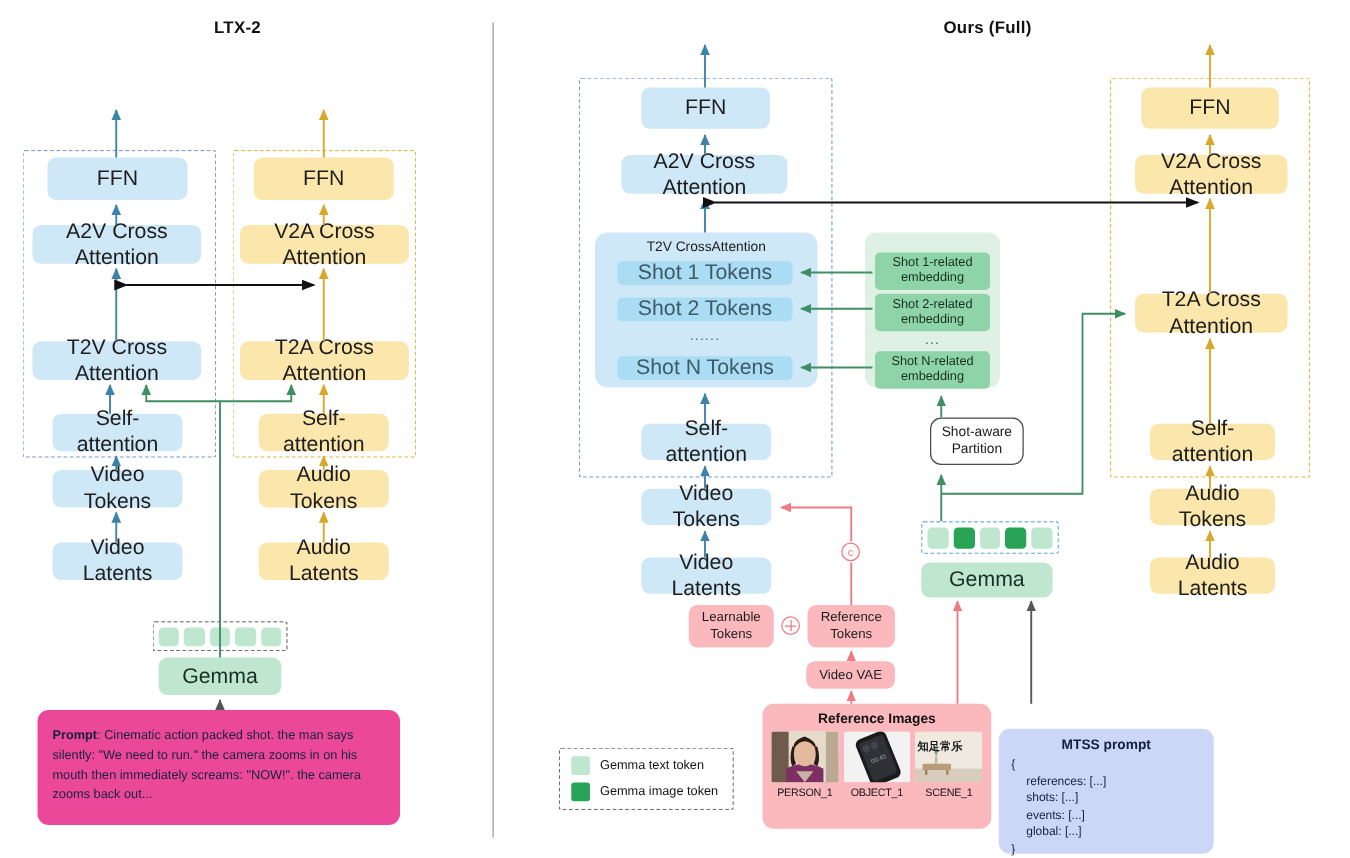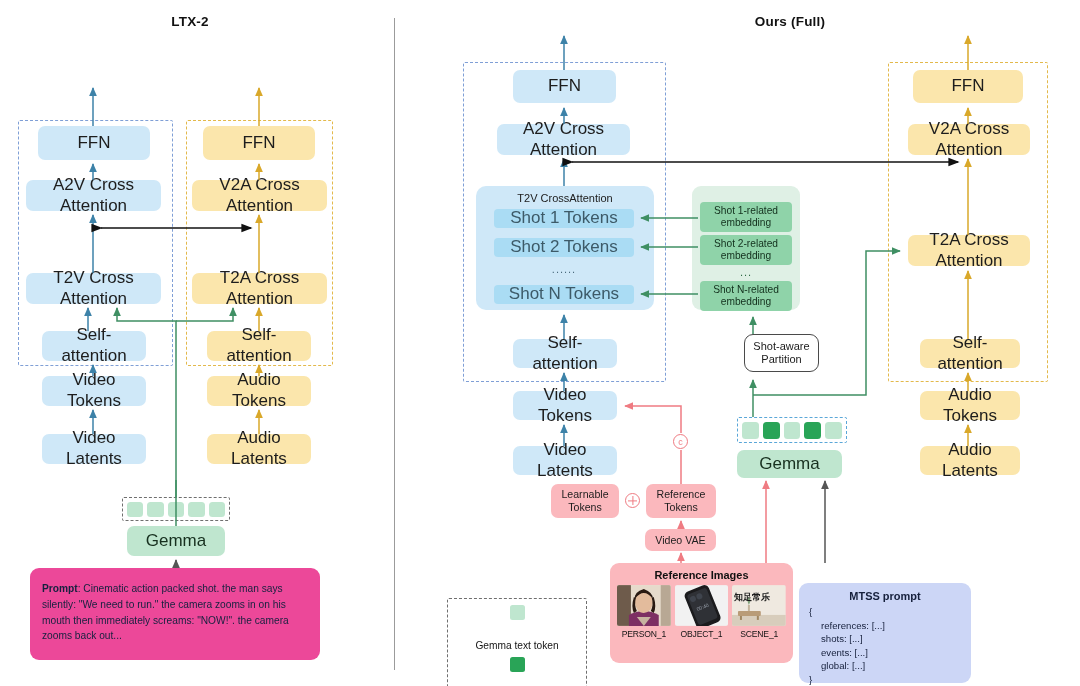--- a/index.html
+++ b/index.html
@@ -55,21 +55,21 @@
   
   .mtss{position:absolute;box-sizing:border-box;border-radius:9px;background:#ccd6f6;
         padding:7px 10px;color:#16203c;}
   .mtss .hd{font-weight:bold;font-size:11px;text-align:center;margin-bottom:3px;}
   .mtss .ln{font-size:9.6px;line-height:1.42;}
   .mtss .ind{padding-left:12px;}
 
   
   .legend{position:absolute;box-sizing:border-box;border:1.3px dashed #6f6f6f;border-radius:2px;
           padding:6px 9px;display:flex;flex-direction:column;gap:6px;background:#fff;}
-  .lgrow{display:flex;align-items:center;gap:20px;flex-direction:column;}
+  .lgrow{display:flex;align-items:center;gap:8px;}
   .lgsw{width:15px;height:15px;border-radius:2.5px;}
   .lgtx{font-size:10.2px;color:#141414;}
 
   .circ{position:absolute;border-radius:50%;box-sizing:border-box;display:flex;
         align-items:center;justify-content:center;font-size:9px;background:#fff;}
   .circ-c{border:1.2px solid #ef7b82;color:#ef7b82;}
   .plus{position:absolute;border-radius:50%;box-sizing:border-box;border:1.3px solid #ef7b82;
         color:#ef7b82;}
   .plus::before,.plus::after{content:"";position:absolute;background:#ef7b82;}
   .plus::before{left:2px;right:2px;top:50%;height:1.2px;transform:translateY(-50%);}

